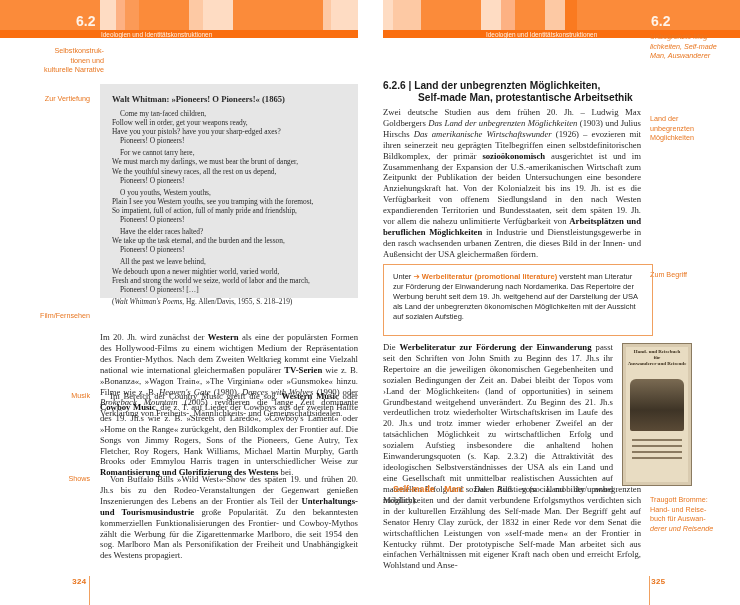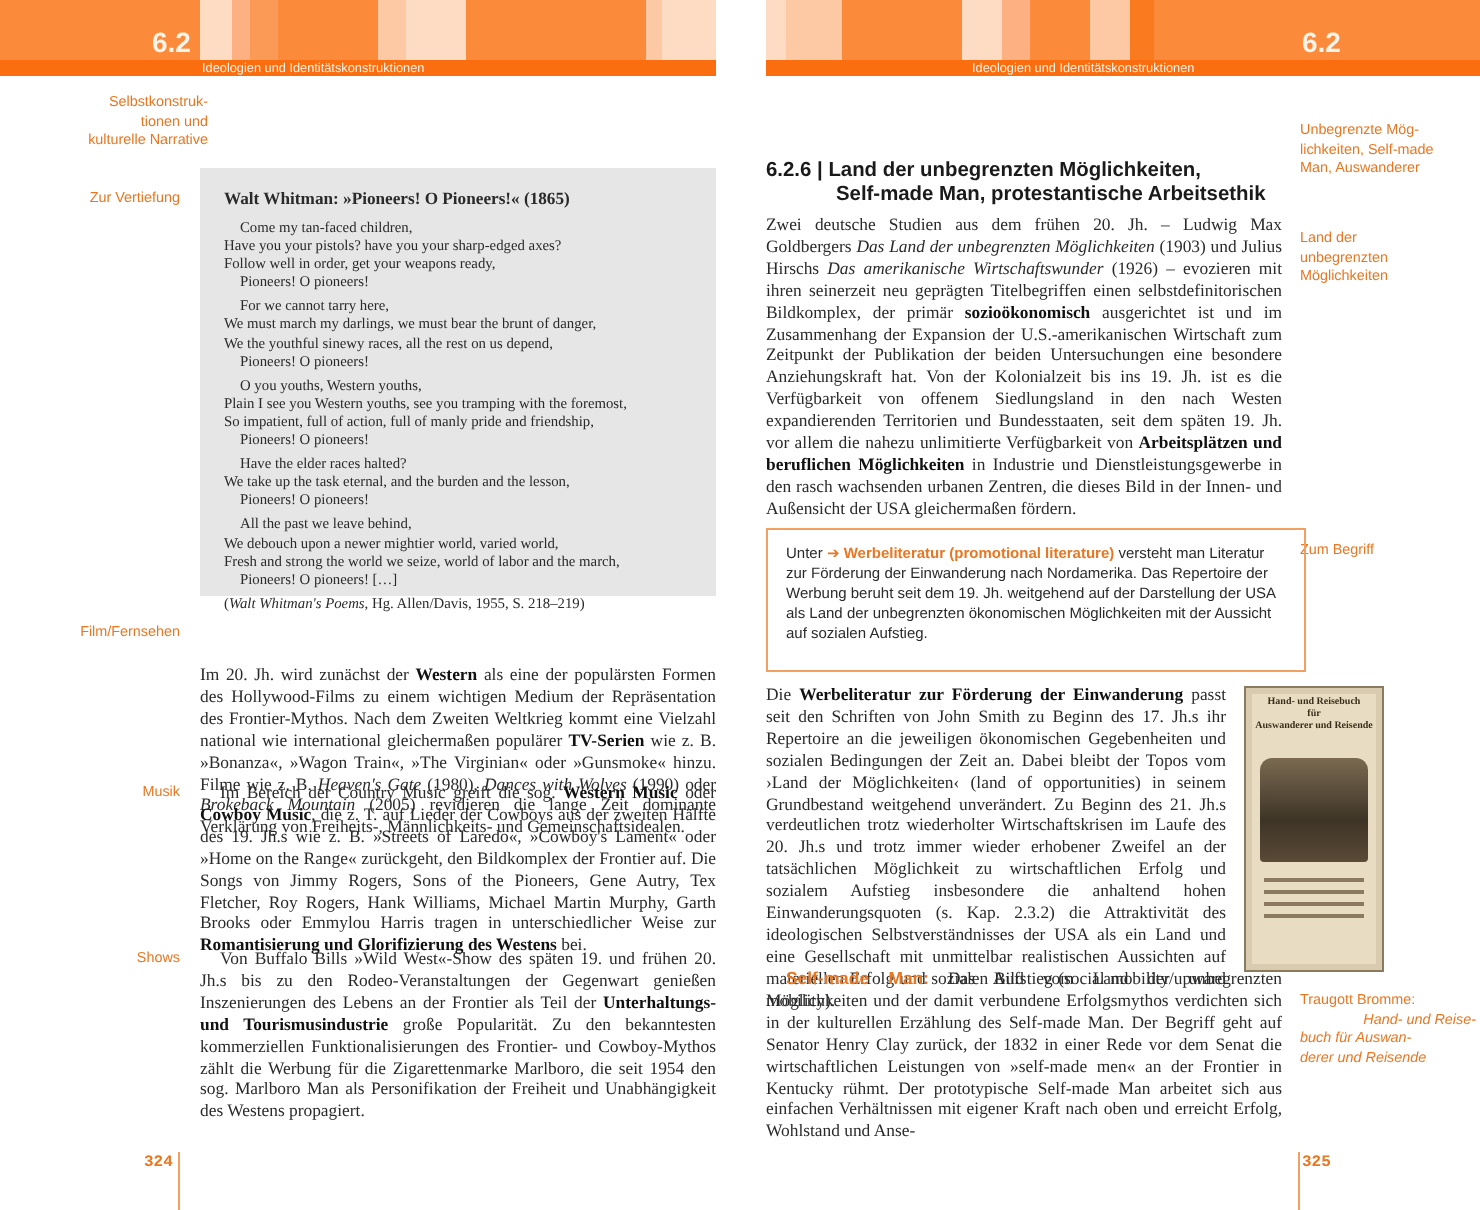--- a/index.html
+++ b/index.html
@@ -88,22 +88,22 @@
 </div>
 <div class="margin-note right" style="left:10px;top:94px;width:80px;">Zur Vertiefung</div>
 <div class="margin-note right" style="left:10px;top:311px;width:80px;">Film/Fernsehen</div>
 <div class="margin-note right" style="left:10px;top:391px;width:80px;">Musik</div>
 <div class="margin-note right" style="left:10px;top:474px;width:80px;">Shows</div>
 
 <div class="poem-box">
   <div class="poem-title">Walt Whitman: »Pioneers! O Pioneers!« (1865)</div>
   <div class="stanza">
     <div class="in">Come my tan-faced children,</div>
+    <div>Follow well in order, get your weapons ready,</div>
     <div>Have you your pistols? have you your sharp-edged axes?</div>
-    <div>Follow well in order, get your weapons ready,</div>
     <div class="in">Pioneers! O pioneers!</div>
   </div>
   <div class="stanza">
     <div class="in">For we cannot tarry here,</div>
     <div>We must march my darlings, we must bear the brunt of danger,</div>
     <div>We the youthful sinewy races, all the rest on us depend,</div>
     <div class="in">Pioneers! O pioneers!</div>
   </div>
   <div class="stanza">
     <div class="in">O you youths, Western youths,</div>
@@ -133,21 +133,21 @@
   <span>Im Bereich der Country Music greift die sog. </span><b>Western Music</b><span> oder </span><b>Cowboy Music</b><span>, die z. T. auf Lieder der Cowboys aus der zweiten Hälfte des 19. Jh.s wie z. B. »Streets of Laredo«, »Cowboy's Lament« oder »Home on the Range« zurückgeht, den Bildkomplex der Frontier auf. Die Songs von Jimmy Rogers, Sons of the Pioneers, Gene Autry, Tex Fletcher, Roy Rogers, Hank Williams, Michael Martin Murphy, Garth Brooks oder Emmylou Harris tragen in unterschiedlicher Weise zur </span><b>Romantisierung und Glorifizierung des Westens</b><span> bei.</span>
 </div>
 
 <div class="body-text indent" style="left:100px;top:474px;width:258px;">
   <span>Von Buffalo Bills »Wild West«-Show des späten 19. und frühen 20. Jh.s bis zu den Rodeo-Veranstaltungen der Gegenwart genießen Inszenierungen des Lebens an der Frontier als Teil der </span><b>Unterhaltungs- und Tourismusindustrie</b><span> große Popularität. Zu den bekanntesten kommerziellen Funktionalisierungen des Frontier- und Cowboy-Mythos zählt die Werbung für die Zigarettenmarke Marlboro, die seit 1954 den sog. Marlboro Man als Personifikation der Freiheit und Unabhängigkeit des Westens propagiert.</span>
 </div>
 
 <div class="page-num" style="left:72px;top:577px;">324</div>
 <div class="page-rule" style="left:89px;top:576px;height:29px;"></div>
 
-<div class="margin-note" style="left:650px;top:60px;width:88px;">
+<div class="margin-note" style="left:650px;top:32px;width:88px;font-style:italic;">
   <div>Unbegrenzte Mög-</div>
   <div>lichkeiten, Self-made</div>
   <div>Man, Auswanderer</div>
 </div>
 <div class="margin-note" style="left:650px;top:114px;width:88px;">
   <div>Land der</div>
   <div>unbegrenzten</div>
   <div>Möglichkeiten</div>
 </div>
 <div class="margin-note" style="left:650px;top:270px;width:88px;">Zum Begriff</div>
@@ -186,19 +186,19 @@
       <div></div>
         <div></div>
         <div></div>
         <div></div>
     </div>
   </div>
 </div>
 
 <div class="margin-note" style="left:650px;top:495px;width:88px;">
   <div>Traugott Bromme:</div>
-  <div style="font-style:italic;text-align:right;">Hand- und Reise-</div>
-  <div style="font-style:italic;">buch für Auswan-</div>
+  <div style="">Hand- und Reise-</div>
+  <div style="">buch für Auswan-</div>
   <div style="font-style:italic;">derer und Reisende</div>
 </div>
 
 <div class="page-num" style="left:651px;top:577px;">325</div>
 <div class="page-rule" style="left:649px;top:576px;height:29px;"></div>
 
 </body></html>

